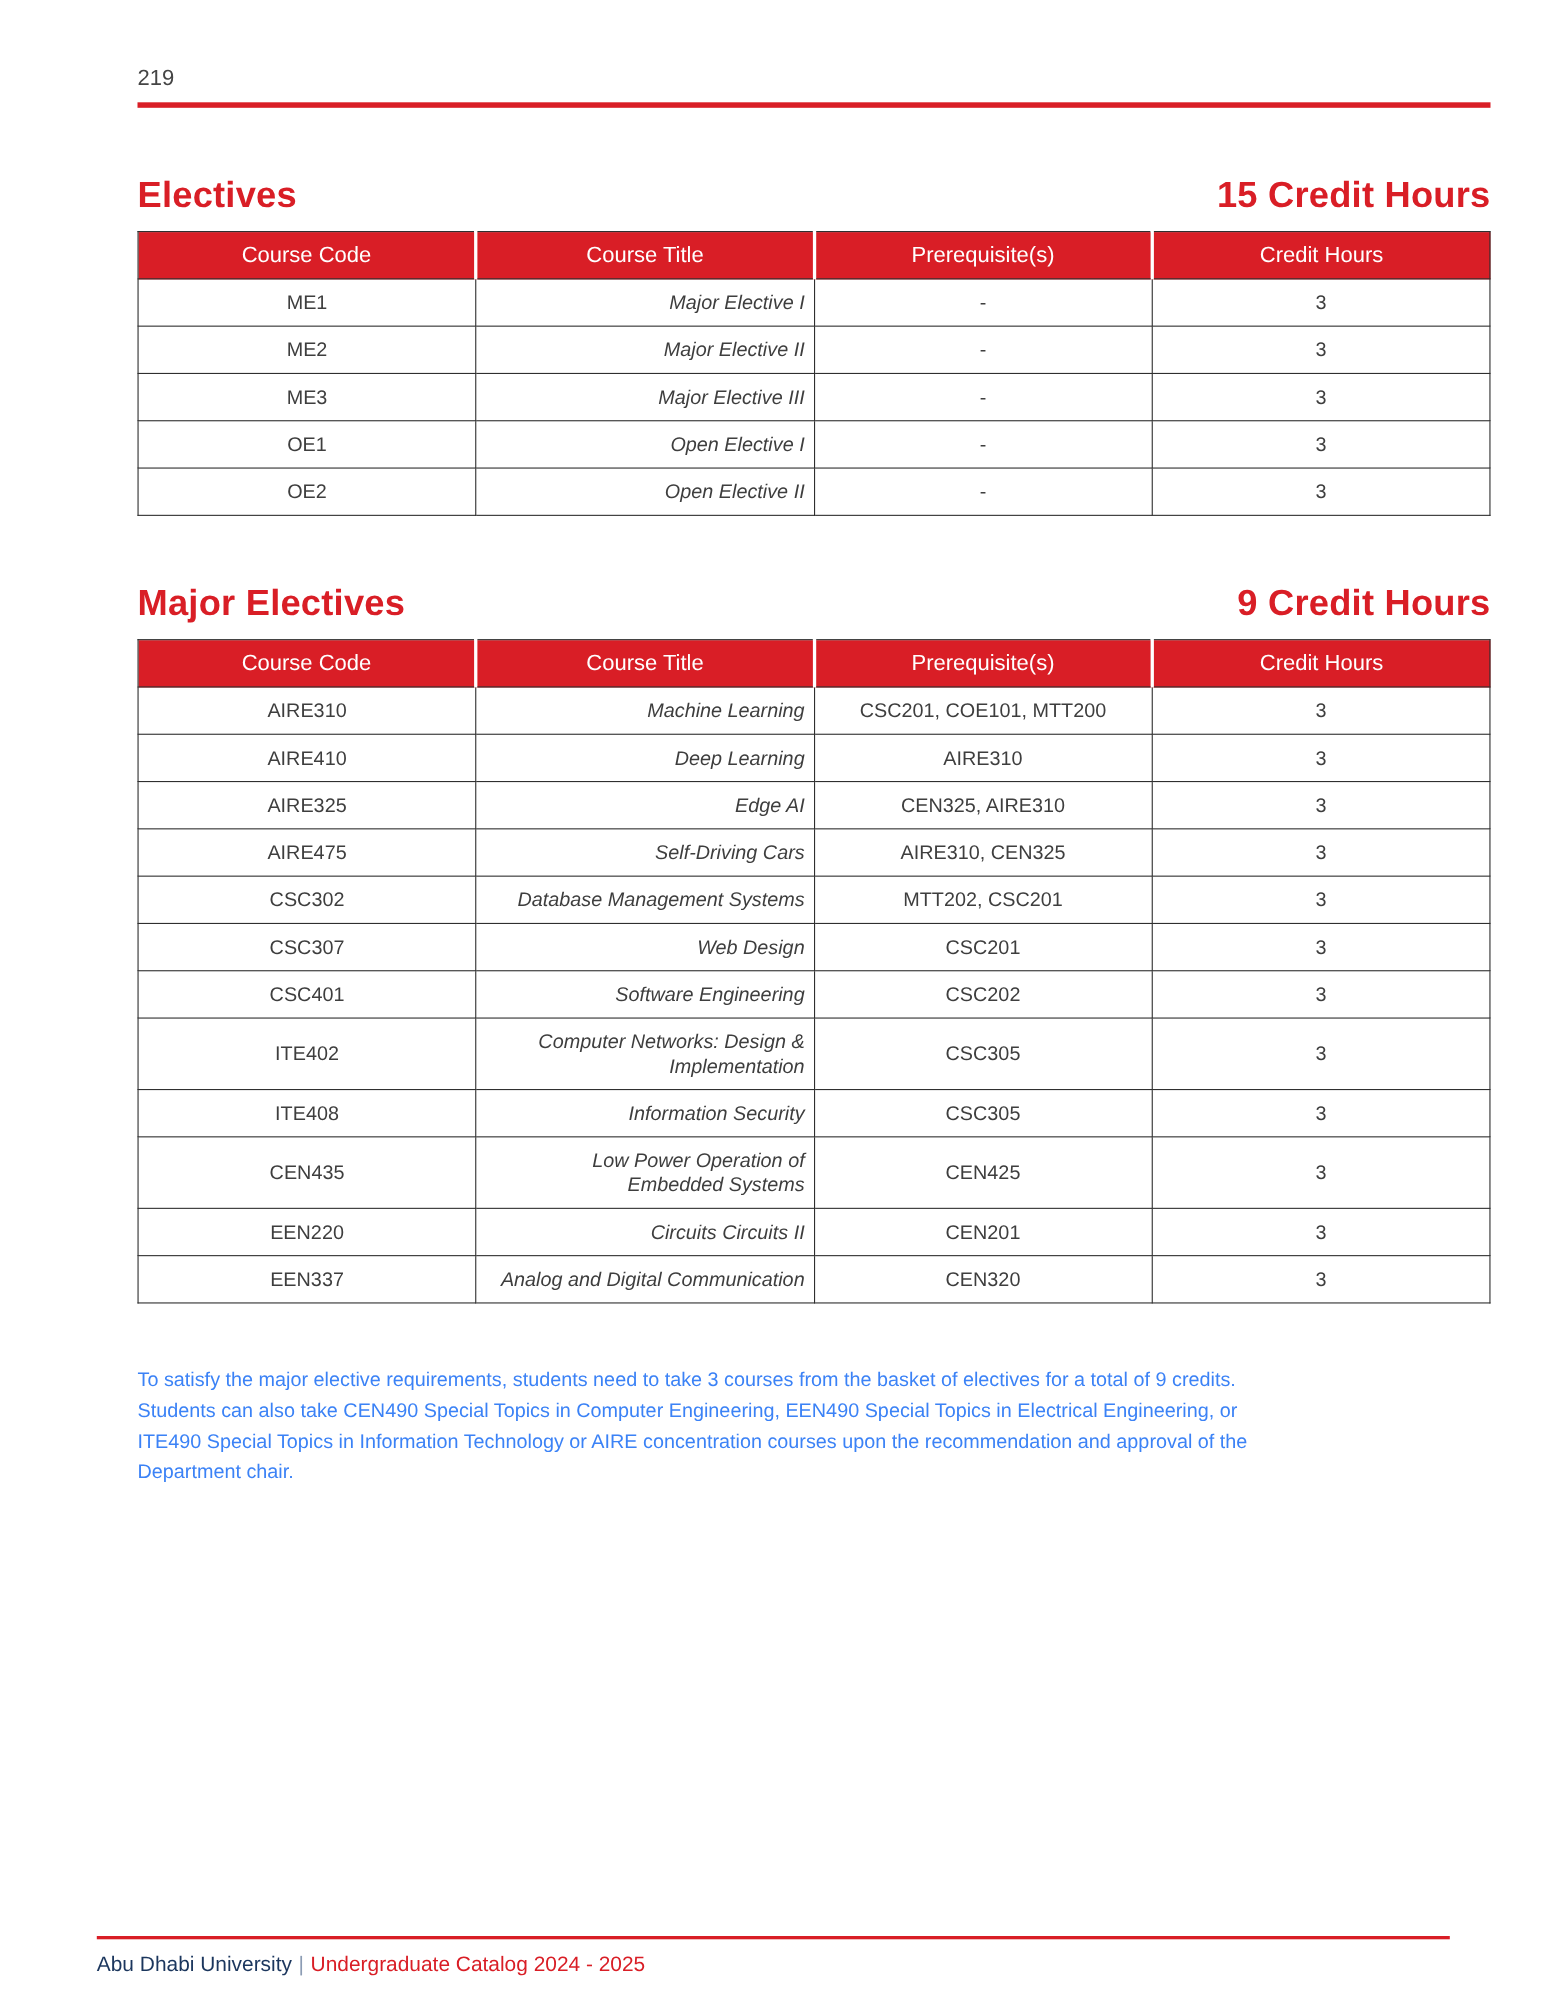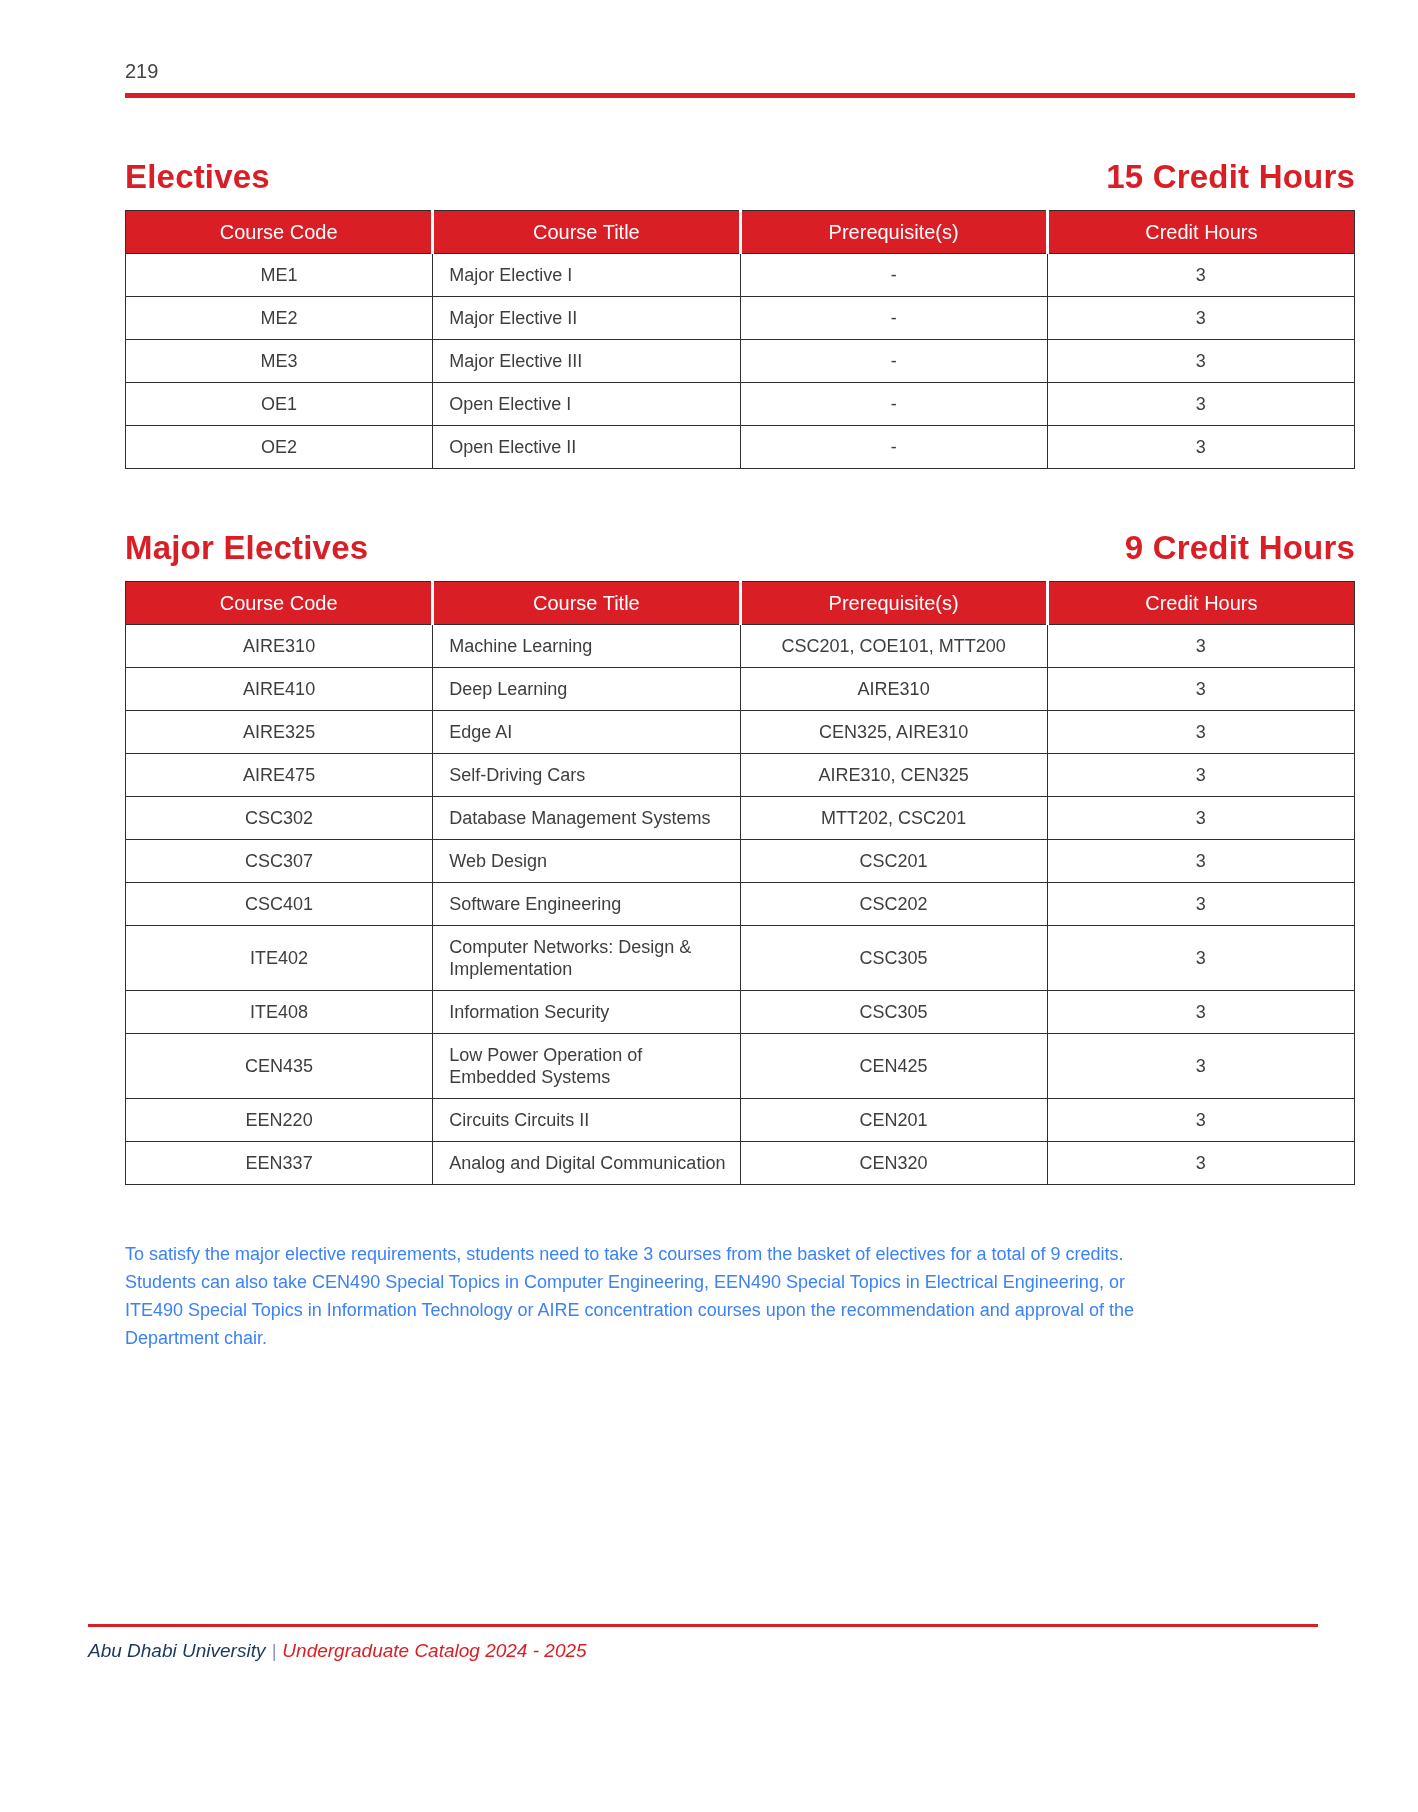--- a/index.html
+++ b/index.html
@@ -62,38 +62,37 @@
   th.col3 { padding-left: 16px; padding-right: 16px; }
   #t0 th.col0 { padding-left: 30px; padding-right: 30px; }
   td {
     border: 1px solid var(--border-dark, #2F2F2F);
     font-size: 18px;
     line-height: 22px;
     padding: 10px 8px;
     text-align: center;
     color: var(--text-dark, #3E3E3E);
   }
-  td.col1 { text-align: left; padding-left: 16px; }
+  td.col1 { text-align: right; padding-left: 16px; font-style: italic; }
 
   .note {
     margin: 55px 0 0 0;
     font-size: 18px;
     color: #3b82f6;
   }
   .note .line {
     display: block;
     line-height: 28px;
   }
 
   .footer {
     position: absolute;
-    top: 1624px;
+    top: 1760px;
     left: 88px;
     width: 1230px;
-    font-style: italic;
   }
   .footer-rule {
     height: 3px;
     background: var(--accent-red, #D91E26);
   }
   .footer-text {
     margin-top: 13px;
     font-size: 19px;
     color: var(--footer-navy, #1B365D);
   }

